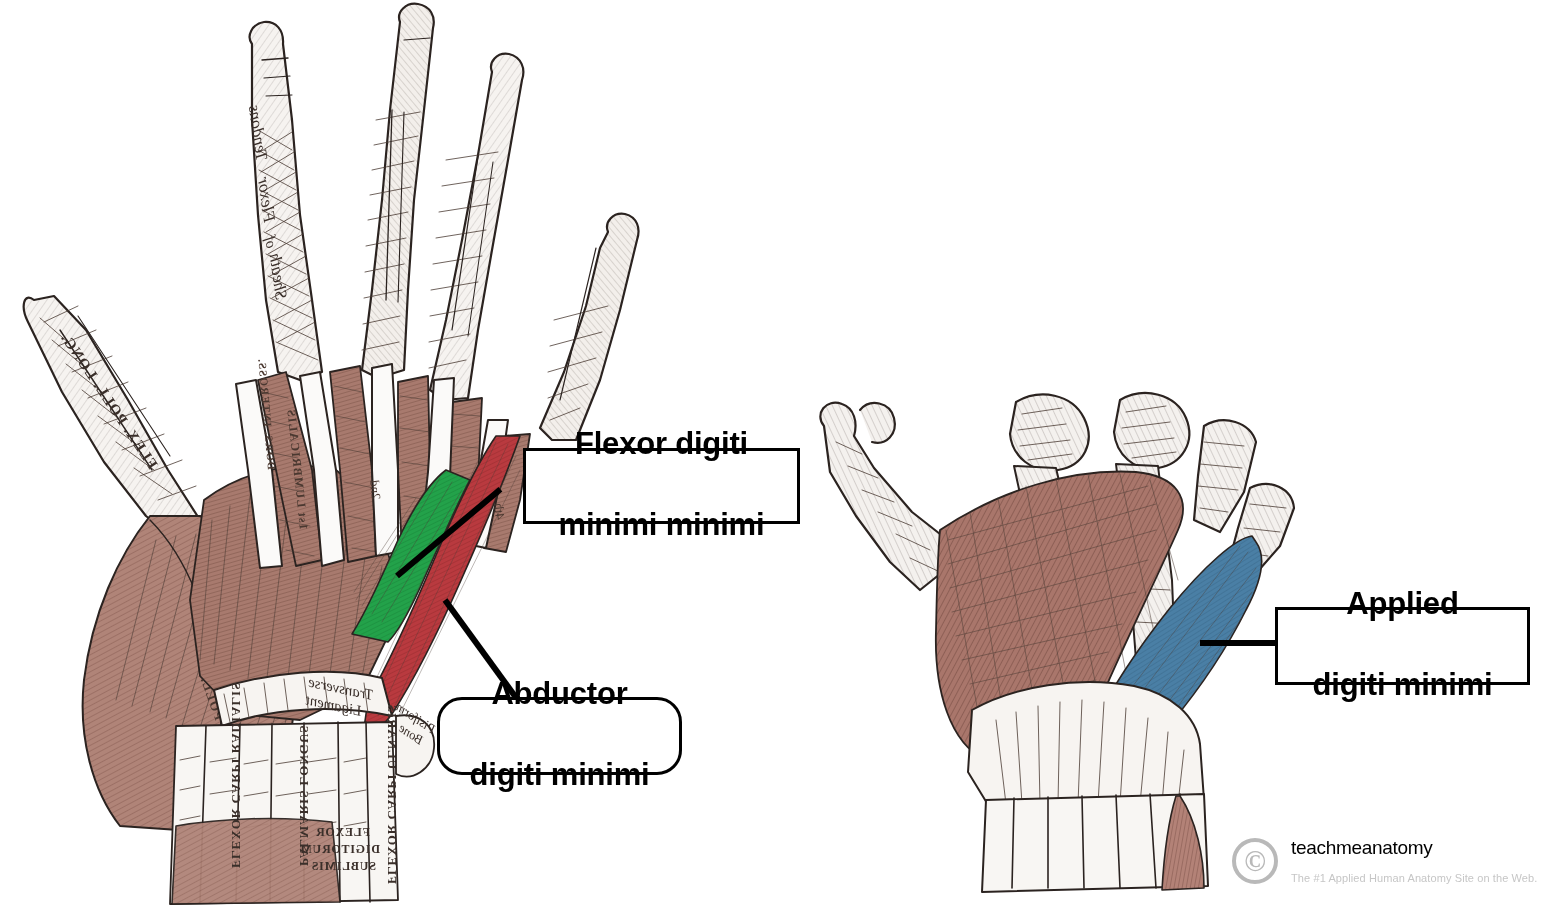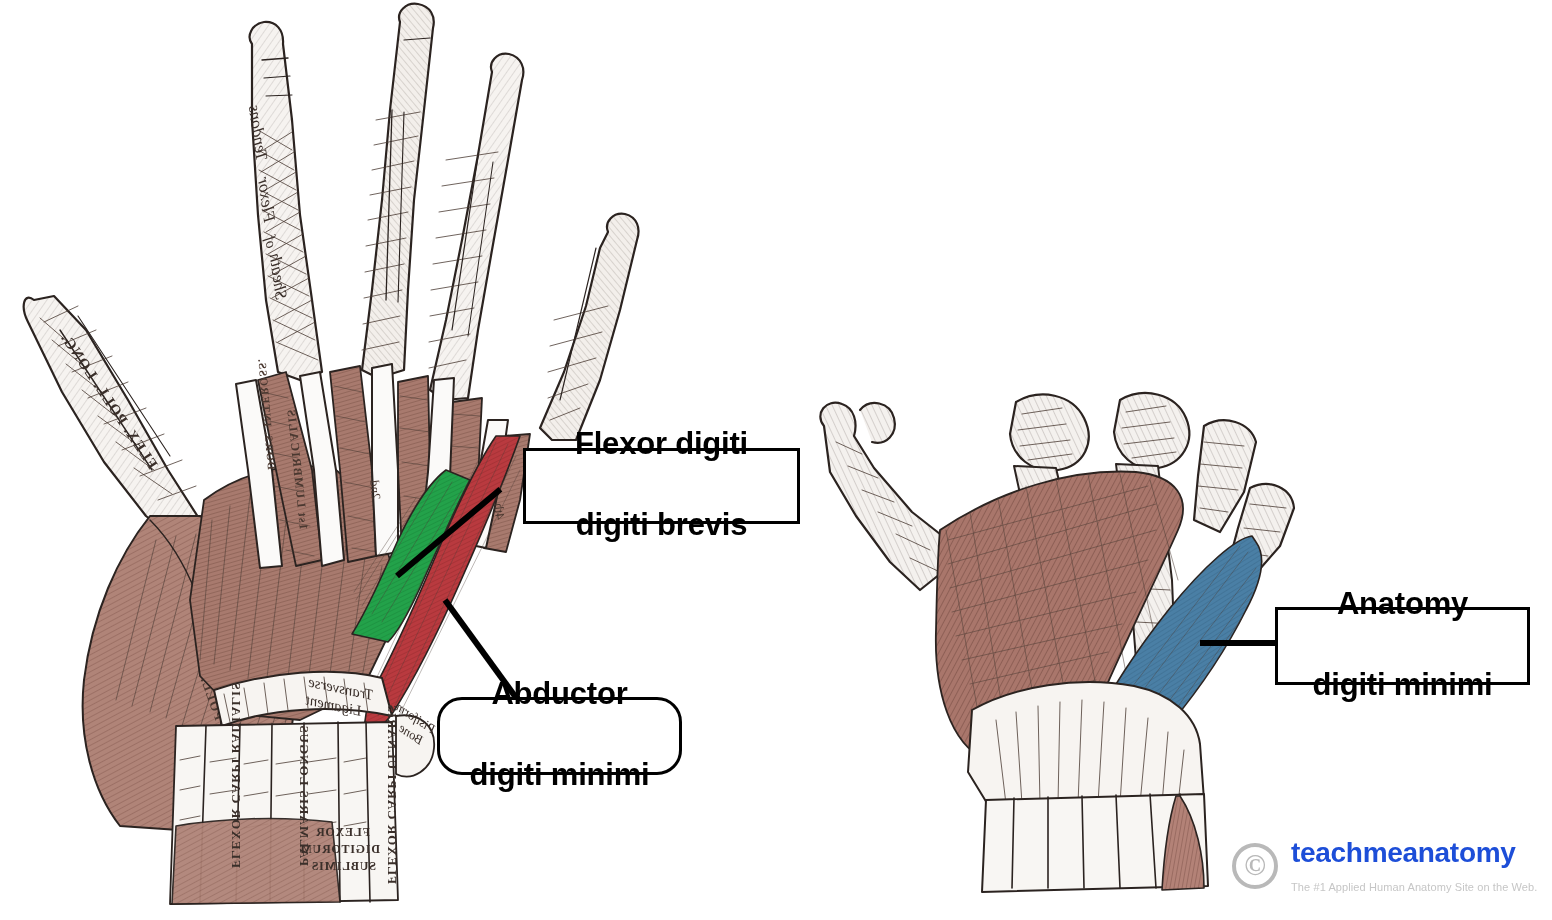--- a/index.html
+++ b/index.html
@@ -28,21 +28,21 @@
 
   
   #watermark{position:absolute;left:1232px;top:838px;display:flex;align-items:center;gap:13px;z-index:50;}
   #wm-c{
     width:46px;height:46px;border-radius:50%;border:4px solid #b9b9b9;
     display:flex;align-items:center;justify-content:center;
     color:#b9b9b9;font-size:29px;font-weight:bold;font-family:"Liberation Serif",serif;
     line-height:1;box-sizing:border-box;
   }
   #wm-text{display:flex;flex-direction:column;justify-content:center;}
-  #wm-title{font-size:28px;font-weight:bold;color:#1d4ed8;letter-spacing:-0.3px;line-height:1.05;}
+  #wm-title{font-size:19px;font-weight:normal;color:#000000;letter-spacing:-0.3px;line-height:1.05;}
   #wm-sub{font-size:11px;color:#c6c6c6;letter-spacing:.1px;margin-top:15px;line-height:1.05;}
 
   
   .fig{position:absolute;}
   svg{display:block;overflow:visible;}
   .ink{fill:none;stroke:#2b2320;stroke-linecap:round;stroke-linejoin:round;}
   .hatch-ink{stroke:#4a3b34;fill:none;stroke-width:.8;}
 </style>
 </head>
 <body>
@@ -425,30 +425,30 @@
   </div>
 
   <div class="leader" style="left:397px;top:573px;width:135px;height:6px;transform:rotate(-40deg);"></div>
 
   <div class="leader" style="left:445px;top:597px;width:133px;height:6px;transform:rotate(54deg);"></div>
 
   <div class="leader" style="left:1200px;top:640px;width:78px;height:6px;"></div>
 
   <div class="label-box" id="label-fdmb">
     <span class="ln">Flexor digiti</span>
-    <span class="ln">digiti brevis</span>
+    <span class="ln">minimi minimi</span>
   </div>
 
   <div class="label-box" id="label-adm">
     <span class="ln">Abductor</span>
     <span class="ln">digiti minimi</span>
   </div>
 
   <div class="label-box" id="label-odm">
-    <span class="ln">Anatomy</span>
+    <span class="ln">Applied</span>
     <span class="ln">digiti minimi</span>
   </div>
 
   <div id="watermark">
     <div id="wm-c">©</div>
     <div id="wm-text">
       <div id="wm-title">teachmeanatomy</div>
       <div id="wm-sub">The #1 Applied Human Anatomy Site on the Web.</div>
     </div>
   </div>

